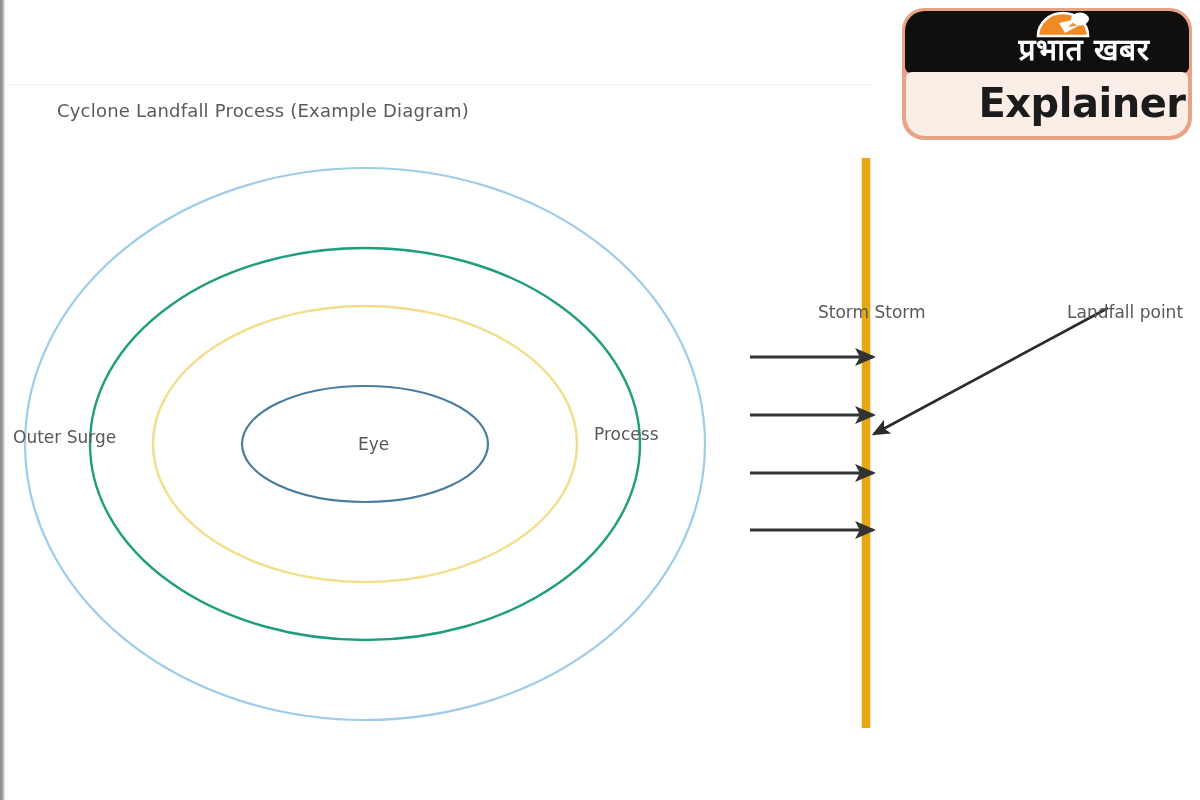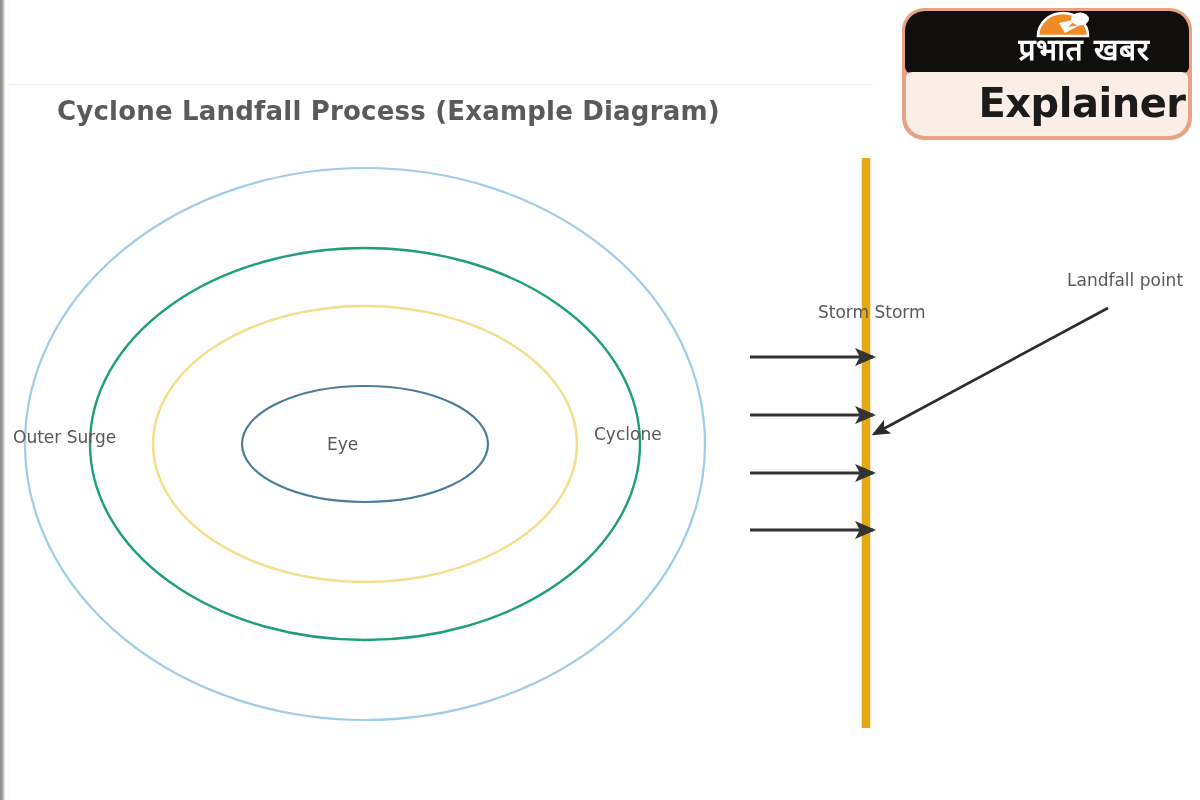--- a/index.html
+++ b/index.html
@@ -51,27 +51,26 @@
     height: 1px;
     background: #eef1f3;
     z-index: 5;
   }
 
   
   #diagram-title {
     position: absolute;
     left: 57px;
     top: 95px;
-    font-size: 26px;
+    font-size: 18px;
     line-height: 32px;
     color: #5a5a5a;
     letter-spacing: 0.2px;
     white-space: nowrap;
     z-index: 12;
-    font-weight: bold;
   }
 
   
   #diagram-svg {
     position: absolute;
     left: 0;
     top: 0;
     width: 1200px;
     height: 800px;
     z-index: 8;
@@ -80,24 +79,24 @@
   
   .diagram-label {
     position: absolute;
     font-size: 17px;
     line-height: 20px;
     color: #585858;
     white-space: nowrap;
     z-index: 14;
   }
   #label-outer-bands { left: 13px;  top: 427px; }
-  #label-eye         { left: 327px; top: 434px; text-align: right; }
+  #label-eye         { left: 358px; top: 434px; text-align: right; }
   #label-eyewall     { left: 594px; top: 424px; }
   #label-storm-surge { left: 818px; top: 302px; }
-  #label-landfall    { left: 1067px; top: 270px; text-align: right; }
+  #label-landfall    { left: 1067px; top: 302px; text-align: right; }
 
   
   #logo-badge {
     position: absolute;
     right: 8px;
     top: 8px;
     width: 290px;
     height: 132px;
     z-index: 60;
   }
@@ -210,21 +209,21 @@
     <line x1="750" y1="473" x2="873" y2="473" stroke="#333333" stroke-width="3" marker-end="url(#arrowhead)"></line>
     <line x1="750" y1="530" x2="873" y2="530" stroke="#333333" stroke-width="3" marker-end="url(#arrowhead)"></line>
 
     <line x1="1108" y1="308" x2="874" y2="434" stroke="#2b2b2b" stroke-width="2.6" marker-end="url(#arrowhead-landfall)"></line>
   </svg>
 
   <div class="diagram-label" id="label-outer-bands">Outer Surge</div>
 
   <div class="diagram-label" id="label-eye">Eye</div>
 
-  <div class="diagram-label" id="label-eyewall">Cyclone</div>
+  <div class="diagram-label" id="label-eyewall">Process</div>
 
   <div class="diagram-label" id="label-storm-surge">Storm Storm</div>
 
   <div class="diagram-label" id="label-landfall">Landfall point</div>
 
   <div id="logo-badge">
     <div id="logo-outer"></div>
 
     <div id="logo-black-band">
       <div id="logo-hindi">प्रभात खबर</div>

